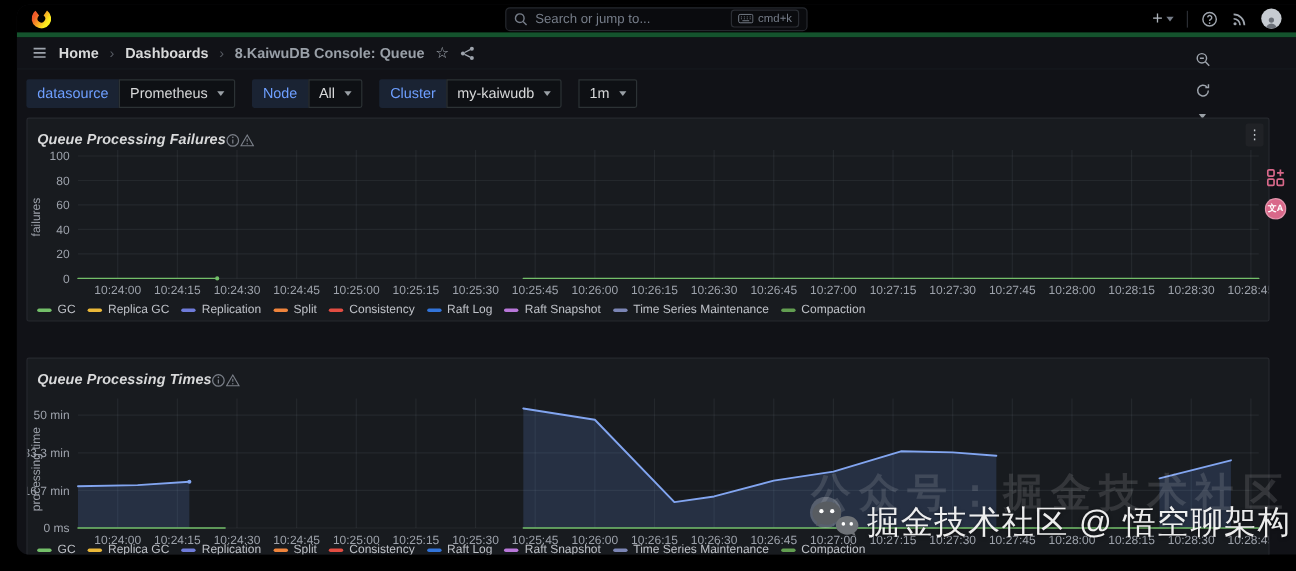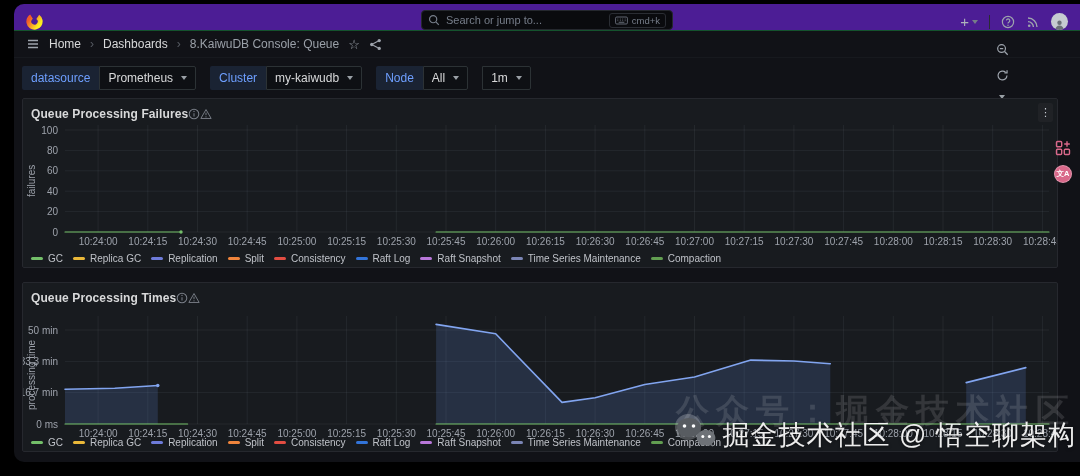--- a/index.html
+++ b/index.html
@@ -4,39 +4,39 @@
 <style>
   * { box-sizing: border-box; margin: 0; padding: 0; }
   html,body { width:1080px; height:476px; background:#000; overflow:hidden;
     font-family:"Liberation Sans","DejaVu Sans",sans-serif; }
   body { position:relative; }
 
   .window { position:absolute; left:14px; top:4px; width:1066px; height:458px;
     background:#111217; border-radius:10px 0 0 10px; overflow:hidden; }
 
   
-  .topnav { height:27px; background:#4c1d95; border-bottom:1px solid #14532d;
-    display:flex; align-items:flex-end; padding:0 12px; position:relative; color:#9EA4AD; }
+  .topnav { height:27px; background:#000000; border-bottom:4px solid #14532d;
+    display:flex; align-items:center; padding:0 12px; position:relative; color:#9EA4AD; }
   .searchbox { position:absolute; left:50%; transform:translateX(-50%); width:252px; height:20px;
     background:#0a0b0e; border:1px solid #25282e; border-radius:4px; display:flex; align-items:center;
     padding:0 6px; gap:6px; color:#767d89; font-size:11px; cursor:text; }
   .kbd-chip { margin-left:auto; border:1px solid #2a2d33; border-radius:3px; padding:1px 5px;
     font-size:9.5px; display:flex; align-items:center; gap:4px; color:#767d89; }
   .nav-right { margin-left:auto; display:flex; align-items:center; gap:11px; }
   .vdiv { width:1px; height:14px; background:#2a2d33; }
   .plus { font-size:15px; line-height:1; color:#aeb4bb; display:flex; align-items:center; gap:3px; }
   .tri { width:0; height:0; border-left:3.5px solid transparent; border-right:3.5px solid transparent;
     border-top:4px solid currentColor; display:inline-block; }
   .avatar { width:17px; height:17px; border-radius:50%; background:#C6CBD1;
     display:flex; align-items:flex-end; justify-content:center; overflow:hidden; }
 
   
   .crumbrow { height:27px; background:#111217; border-bottom:1px solid #17191e;
     display:flex; align-items:center; padding:0 12px; gap:9px; color:#9EA4AD; }
-  .crumb { font-size:12px; color:#D8D9DA; cursor:pointer; }
+  .crumb { font-size:12px; color:#D8D9DA; cursor:pointer;font-weight:bold; }
   .crumb.current { color:#9aa0a8; cursor:default; }
   .crumb-sep { color:#565a62; font-size:12px; }
   .crumb-right { margin-left:auto; display:flex; align-items:center; gap:13px; font-size:12px;flex-direction:column; }
   .addbtn { color:#6E9FFF; display:flex; align-items:center; gap:5px; cursor:pointer; }
   .timebtn { display:flex; align-items:center; gap:5px; color:#D8D9DA; cursor:pointer; }
   .tz { color:#EB7B18; font-size:10px; font-weight:700;text-align:center; }
   .gear-glyph { font-size:13px; line-height:1; }
   .icon-btn { display:flex; align-items:center; cursor:pointer; }
 
   
@@ -44,23 +44,23 @@
   .var-group { display:flex; align-items:stretch; }
   .var-label { background:#1A2333; color:#6E9FFF; font-size:12px; display:flex; align-items:center;
     padding:0 9px; height:24px; border-radius:2px 0 0 2px; }
   .var-value { background:#0E1014; border:1px solid #2c3235; color:#D8D9DA; font-size:12px;
     display:flex; align-items:center; gap:8px; padding:0 8px; height:24px; border-radius:0 2px 2px 0; cursor:pointer; }
   .chev { color:#9aa0a6; }
 
   
   .panel { position:relative; height:170px; margin:4px 22px 0 8px; background:#181B1F;
     border:1px solid #26282E; border-radius:2px; }
-  .panel + .panel { margin-top:14px; }
+  .panel + .panel { margin-top:30px; }
   .panel-header { position:absolute; top:0; left:0; right:0; height:24px; z-index:3;
-    display:flex; align-items:center; gap:0; padding:6px 8px 0 8px; color:#7A7F88; }
+    display:flex; align-items:flex-end; gap:0; padding:6px 8px 0 8px; color:#7A7F88;font-style:italic; }
   .panel-title { font-size:12px; font-weight:600; color:#D8D9DA; letter-spacing:.1px; }
   .kebab { position:absolute; top:4px; right:4px; width:15px; height:19px; background:#202226;
     border-radius:2px; color:#c7ccd2; display:flex; align-items:center; justify-content:center;
     font-size:11px; cursor:pointer; z-index:4; }
   svg.chart { position:absolute; left:0; top:0; }
   svg.chart .grid { stroke:rgba(204,212,224,0.07); stroke-width:1; }
   svg.chart .tick { fill:#9DA2AB; font-size:10px; font-family:"Liberation Sans","DejaVu Sans",sans-serif; }
   .ylab { position:absolute; left:2px; width:12px; display:flex; align-items:center; justify-content:center;
     font-size:10px; color:#9DA2AB; writing-mode:vertical-rl; transform:rotate(180deg); z-index:2; }
   .legend { position:absolute; left:8px; bottom:3px; display:flex; gap:10px;
@@ -219,26 +219,26 @@
       </span>
     </div>
   </div>
 
   <div class="filters" id="filters">
       <span class="var-group">
         <span class="var-label">datasource</span>
         <span class="var-value">Prometheus<span class="tri chev"></span></span>
       </span>
       <span class="var-group">
+        <span class="var-label">Node</span>
+        <span class="var-value">All<span class="tri chev"></span></span>
+      </span>
+      <span class="var-group">
         <span class="var-label">Cluster</span>
         <span class="var-value">my-kaiwudb<span class="tri chev"></span></span>
-      </span>
-      <span class="var-group">
-        <span class="var-label">Node</span>
-        <span class="var-value">All<span class="tri chev"></span></span>
       </span>
       <span class="var-group">
         <span class="var-value">1m<span class="tri chev"></span></span>
       </span>
     </div>
 
   <div class="panel">
     <div class="panel-header">
       <span class="panel-title">Queue Processing Failures</span>
       <span style="display:flex;">

